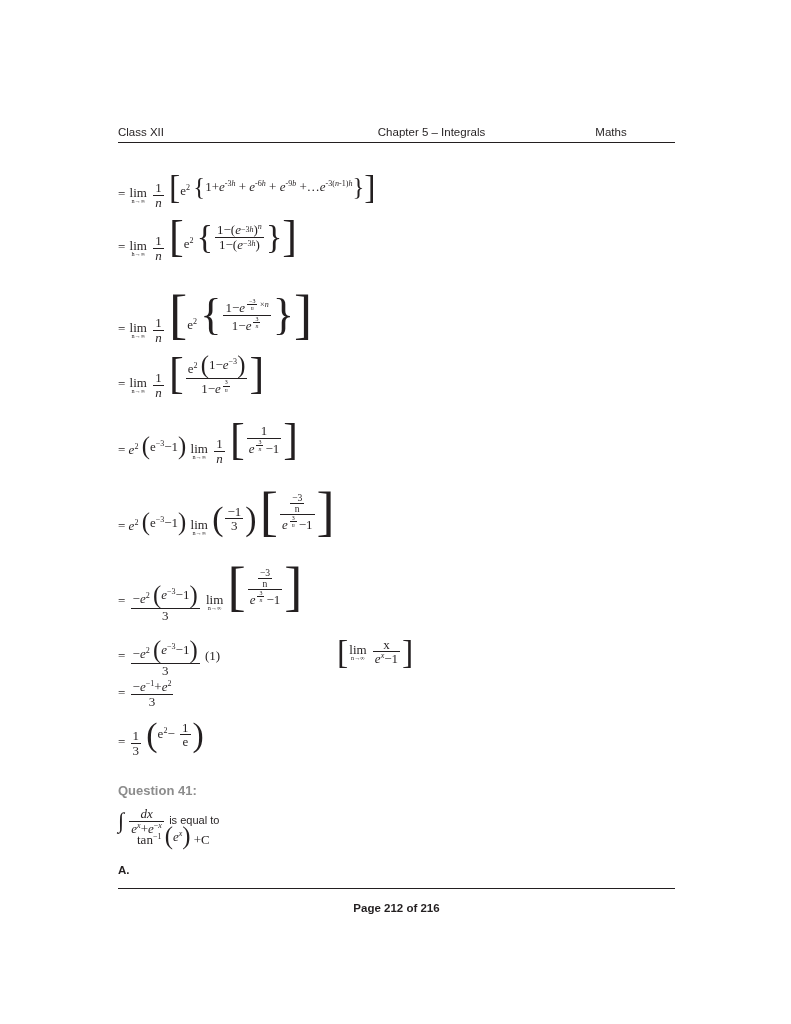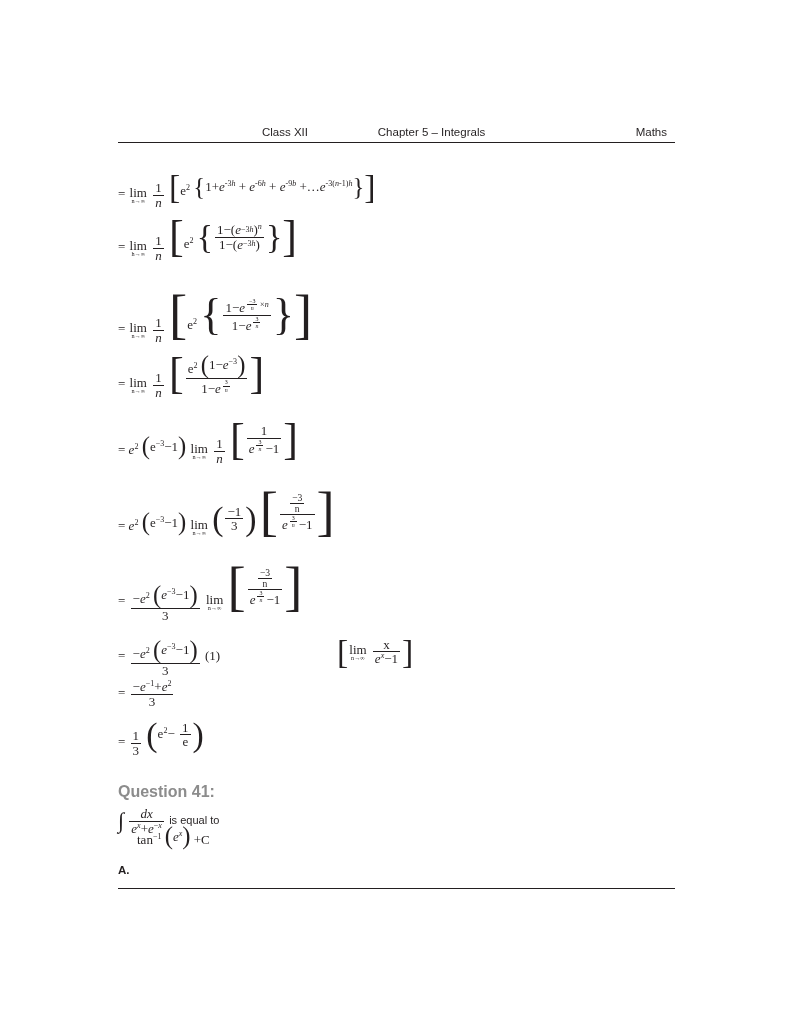--- a/index.html
+++ b/index.html
@@ -24,23 +24,23 @@
     left: 118px; top: 126px;
     width: 557px;
     display: flex;
     align-items: flex-end;
     font-family: "Liberation Sans", sans-serif;
     font-size: 11.5px;
     color: #231f20;
     padding-bottom: 4px;
     border-bottom: 1.2px solid #231f20;
   }
-  .header .h-left { width: 190px; text-align: right; }
+  .header .h-left { width: 190px; text-align: left; }
   .header .h-center { flex: 1; text-align: center; }
-  .header .h-right { width: 120px; text-align: right; padding-right: 8px;}
+  .header .h-right { width: 120px; text-align: center; padding-right: 8px;}
   
   .footer-rule {
     position: absolute;
     left: 118px; top: 888px;
     width: 557px;
     border-top: 1.1px solid #231f20;
   }
   .footer-text {
     position: absolute;
     left: 118px; top: 902px;
@@ -106,21 +106,21 @@
   }
   .stretch1 { font-size: 1.9em; font-weight: 300; }
   .stretch2 { font-size: 2.6em; font-weight: 300; }
   .stretch3 { font-size: 3.4em; font-weight: 300; }
   .stretch4 { font-size: 4.2em; font-weight: 300; }
   .mid { display: inline-block; vertical-align: middle; }
   
   .qhead {
     position: absolute;
     font-family: "Liberation Sans", sans-serif;
-    font-size: 16px;
+    font-size: 13px;
     font-weight: bold;
     color: #8c8c8c;
   }
   .optlabel {
     position: absolute;
     font-family: "Liberation Sans", sans-serif;
     font-size: 11.5px;
     font-weight: bold;
     color: #231f20;
   }
@@ -371,14 +371,15 @@
     <span class="rm">tan<sup class="e">−1</sup></span>
     <span class="br">
         <span class="bl stretch1">(</span>
         <span class="mid"><span style="font-style:italic">e</span><sup class="i">x</sup></span>
         <span class="brr stretch1">)</span>
       </span>
     <span class="rm">+C</span>
   </div>
 
   <div class="footer-rule"></div>
+  <div class="footer-text">Page 212 of 216</div>
 
 </div>
 
 </body></html>

